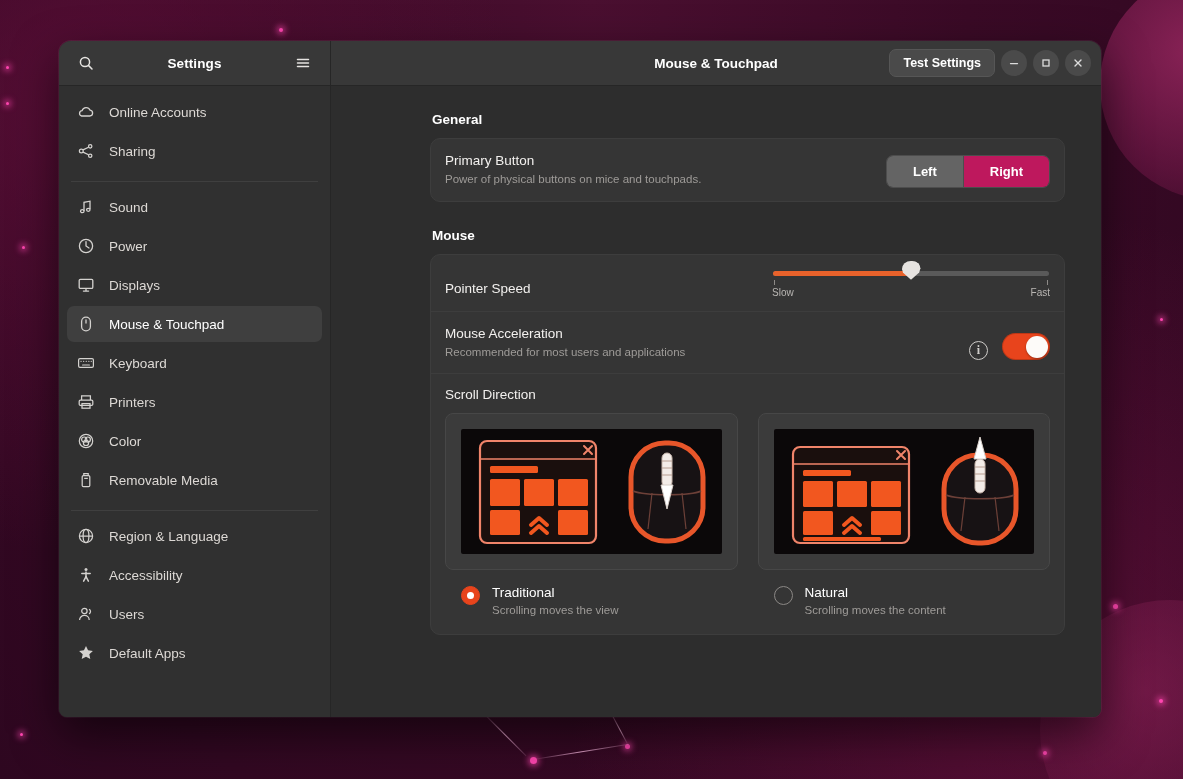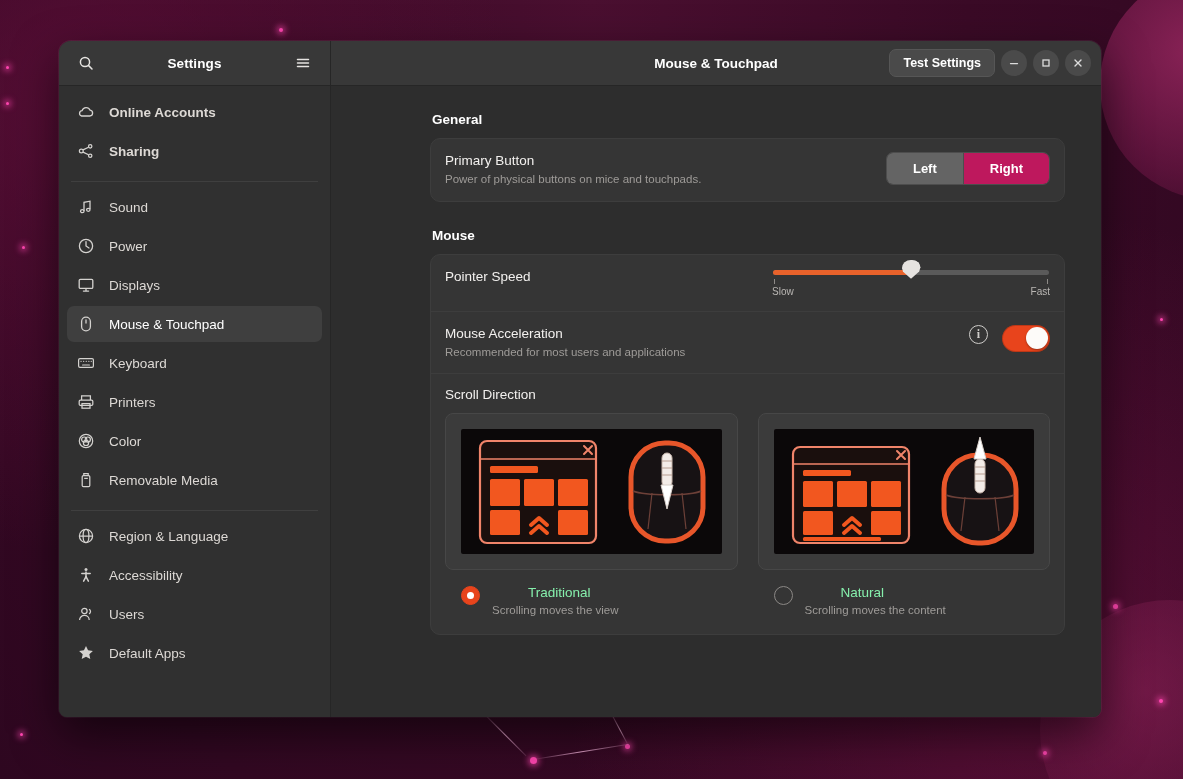--- a/index.html
+++ b/index.html
@@ -134,21 +134,21 @@
     font-size: 13.5px; font-weight: bold; color: #ffffff;
     margin: 0 0 11px 2px;
   }
   .sec-title.second { margin-top: 26px; }
   .card {
     background: #353535; border-radius: 10px;
     border: 1px solid #3d3d3d;
     overflow: hidden;
   }
   .row {
-    display: flex; align-items: flex-start;
+    display: flex; align-items: flex-end;
     padding: 13px 14px;
     min-height: 56px;
   }
   .row + .row { border-top: 1px solid #3d3d3d; }
   .row-texts { flex: 1; min-width: 0; }
   .row-title { font-size: 13.5px; color: #f2f0ee; line-height: 1.35; }
   .row-sub { font-size: 11.5px; color: #9e9b98; margin-top: 2px; line-height: 1.35; }
 
   
   .segmented {
@@ -229,21 +229,21 @@
   }
   .radio {
     width: 19px; height: 19px; border-radius: 50%;
     border: 1.7px solid #8b8885; flex: 0 0 19px; margin-top: 2px;
     display: flex; align-items: center; justify-content: center;
   }
   .radio.on { background: #e8441c; border-color: #e8441c; }
   .radio.on::after {
     content: ''; width: 7px; height: 7px; border-radius: 50%; background: #ffffff;
   }
-  .sd-opt-title { font-size: 13.5px; color: #86efac; line-height: 1.3; margin-left: 36px; }
+  .sd-opt-title { font-size: 13.5px; color: #ffffff; line-height: 1.3; }
   .sd-opt-sub { font-size: 11.5px; color: #9e9b98; margin-top: 1px; line-height: 1.3; }
 </style>
 </head>
 <body>
 
 <div id="wallpaper">
   <div class="blob" style="left:1100px;top:-30px;width:230px;height:230px;"></div>
   <div class="blob" style="left:1040px;top:600px;width:260px;height:260px;opacity:.55;"></div>
 
   <div class="star" style="left:279px;top:28px;width:4px;height:4px;"></div>
@@ -304,21 +304,21 @@
         </div>
       </div>
     </div>
   </div>
 
   <div class="wbody">
 
     <div class="sidebar">
       <div class="sb-scroll">
 
-        <div class="sb-group" style="padding-top:5px;font-weight:bold;">
+        <div class="sb-group" style="padding-top:5px;">
           <div class="sb-item">
             <span class="sb-ico">
               <svg width="18" height="18" viewBox="0 0 18 18" fill="none" stroke="currentColor" stroke-width="1.3">
                 <path d="M4.6 13h8.2a2.9 2.9 0 0 0 .3-5.77A4.3 4.3 0 0 0 5.1 7.6 2.75 2.75 0 0 0 4.6 13z"></path>
               </svg>
             </span>
             <span class="sb-label">Online Accounts</span>
           </div>
           <div class="sb-item">
             <span class="sb-ico">

